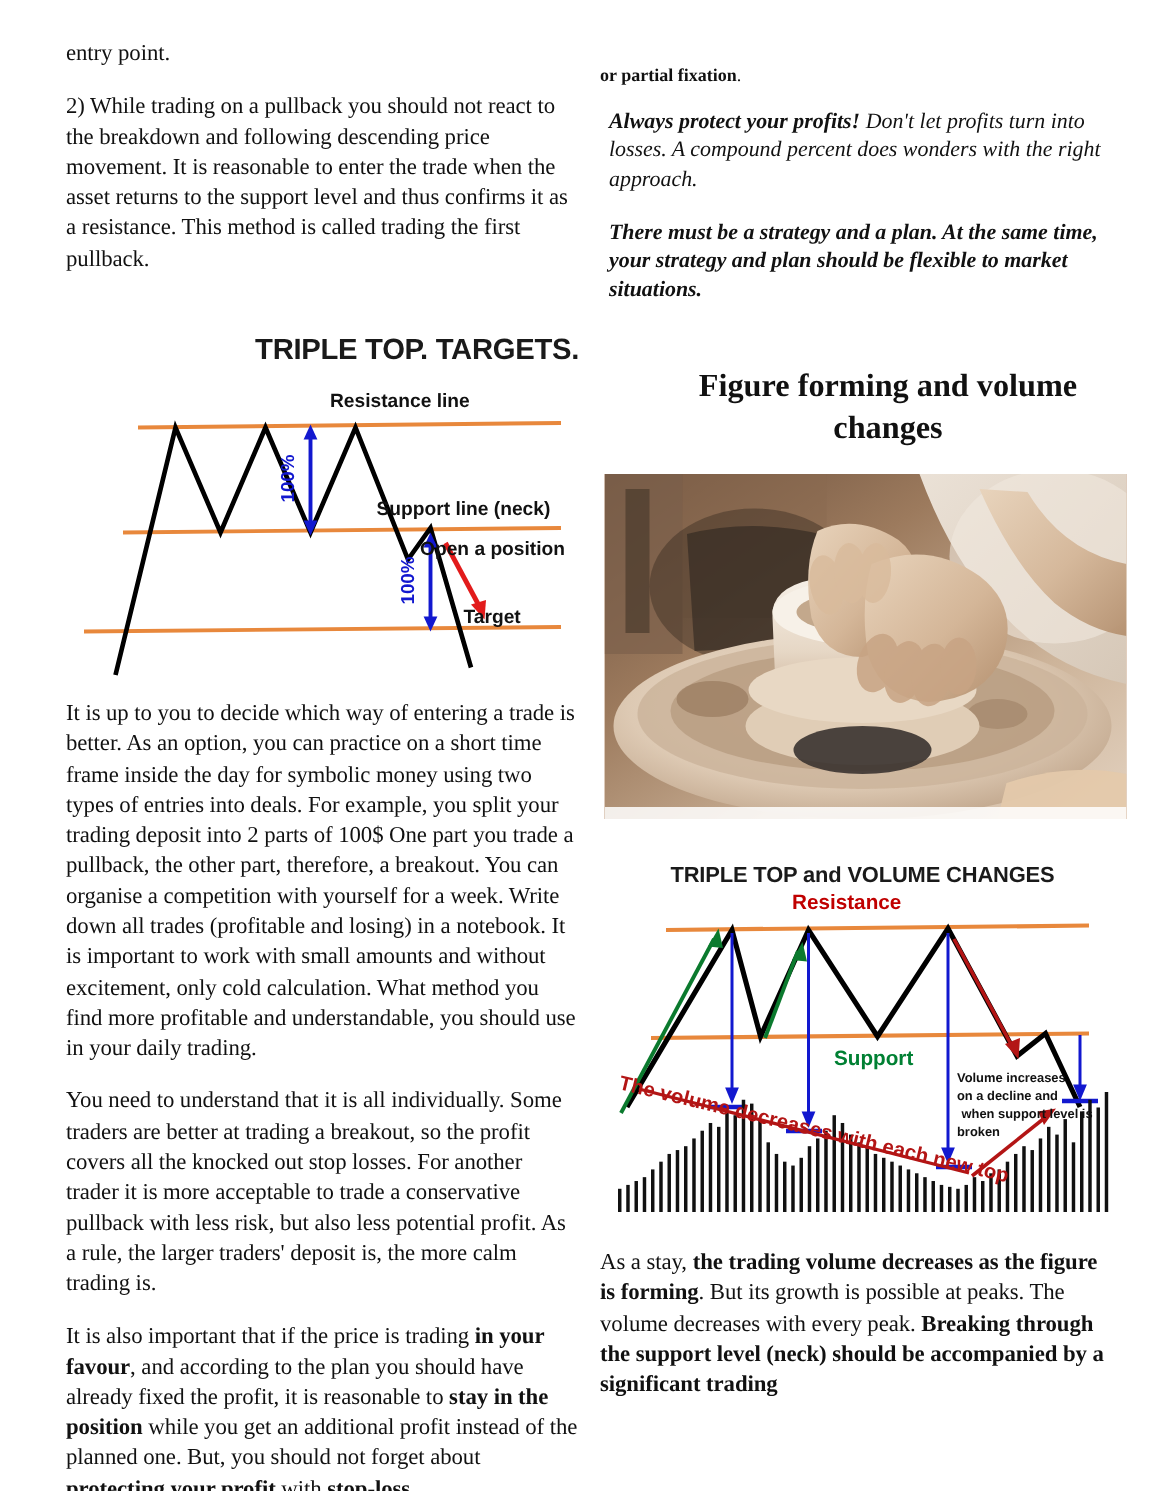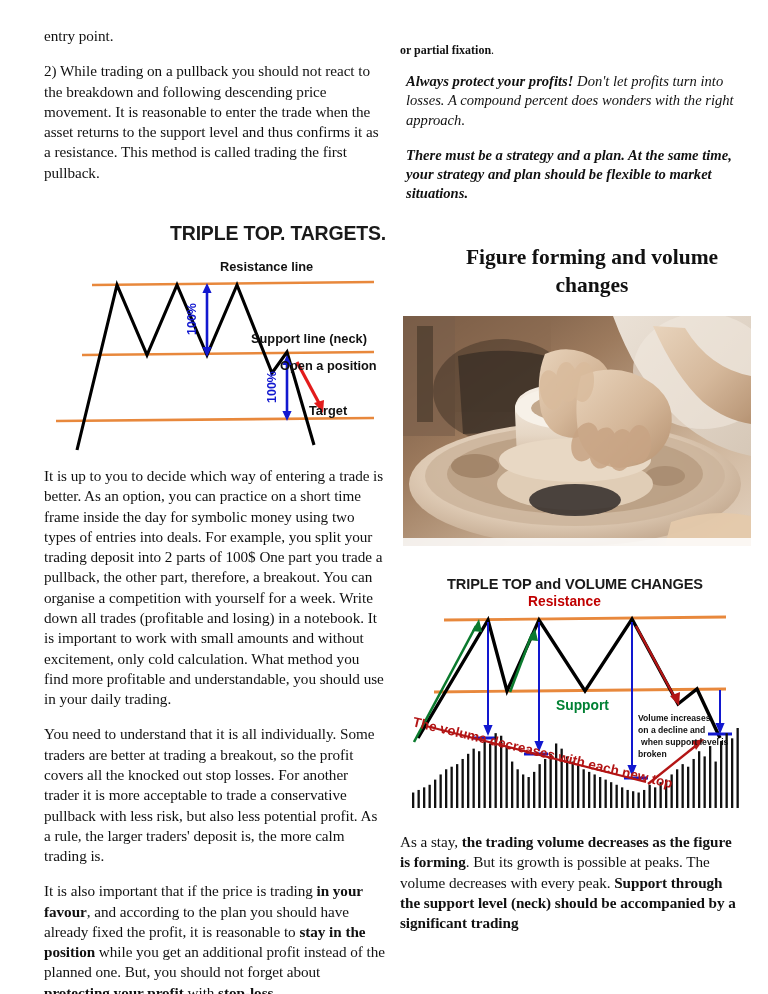--- a/index.html
+++ b/index.html
@@ -373,16 +373,16 @@
       <g font-family="Liberation Sans, sans-serif" font-size="8.6" font-weight="bold" fill="#111111">
         <text x="238" y="135">Volume increases</text>
         <text x="238" y="147">on a decline and</text>
         <text x="241" y="159">when support level is</text>
         <text x="238" y="171">broken</text>
       </g>
     </svg>
   </div>
 
   <div class="col col-right" style="top:832px;">
-    <p class="body" id="closing-right-paragraph"><span>As a stay, </span><b>the trading volume decreases as the figure is forming</b><span>. But its growth is possible at peaks. The volume decreases with every peak. </span><b>Support through the support level (neck) should be accompanied by a significant trading</b></p>
+    <p class="body" id="closing-right-paragraph"><span>As a stay, </span><b>the trading volume decreases as the figure is forming</b><span>. But its growth is possible at peaks. The volume decreases with every peak. </span><b>Breaking through the support level (neck) should be accompanied by a significant trading</b></p>
   </div>
 
 </div>
 
 </body></html>

